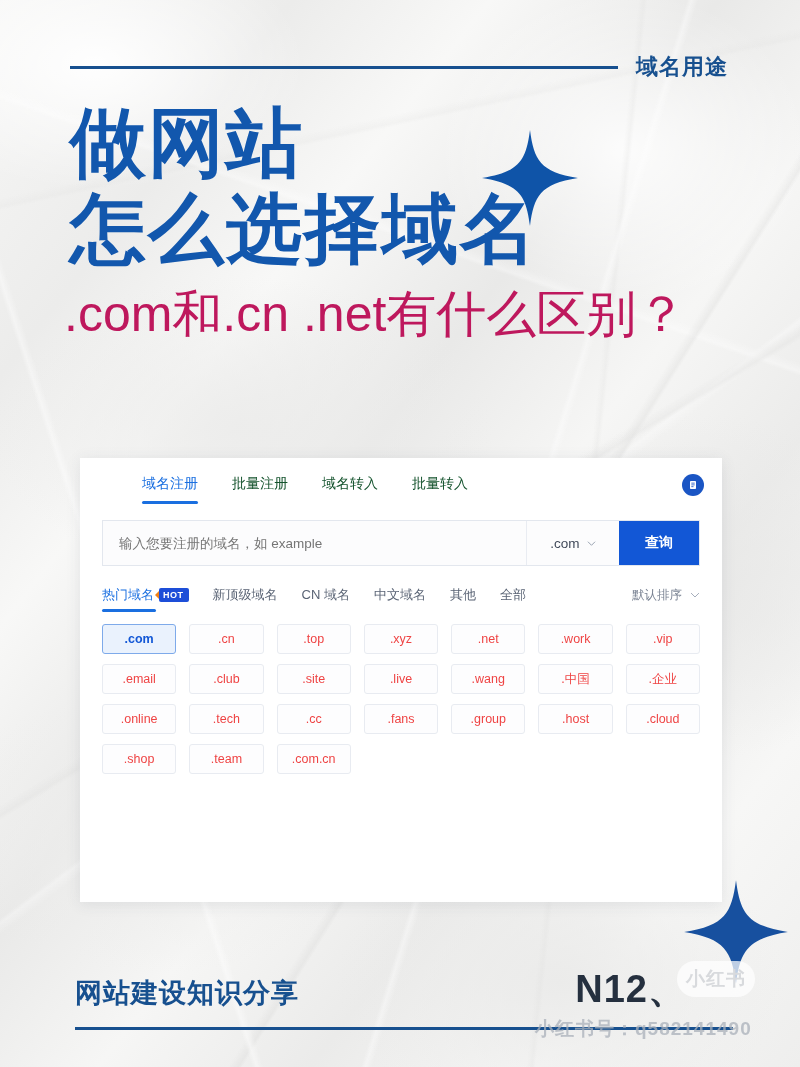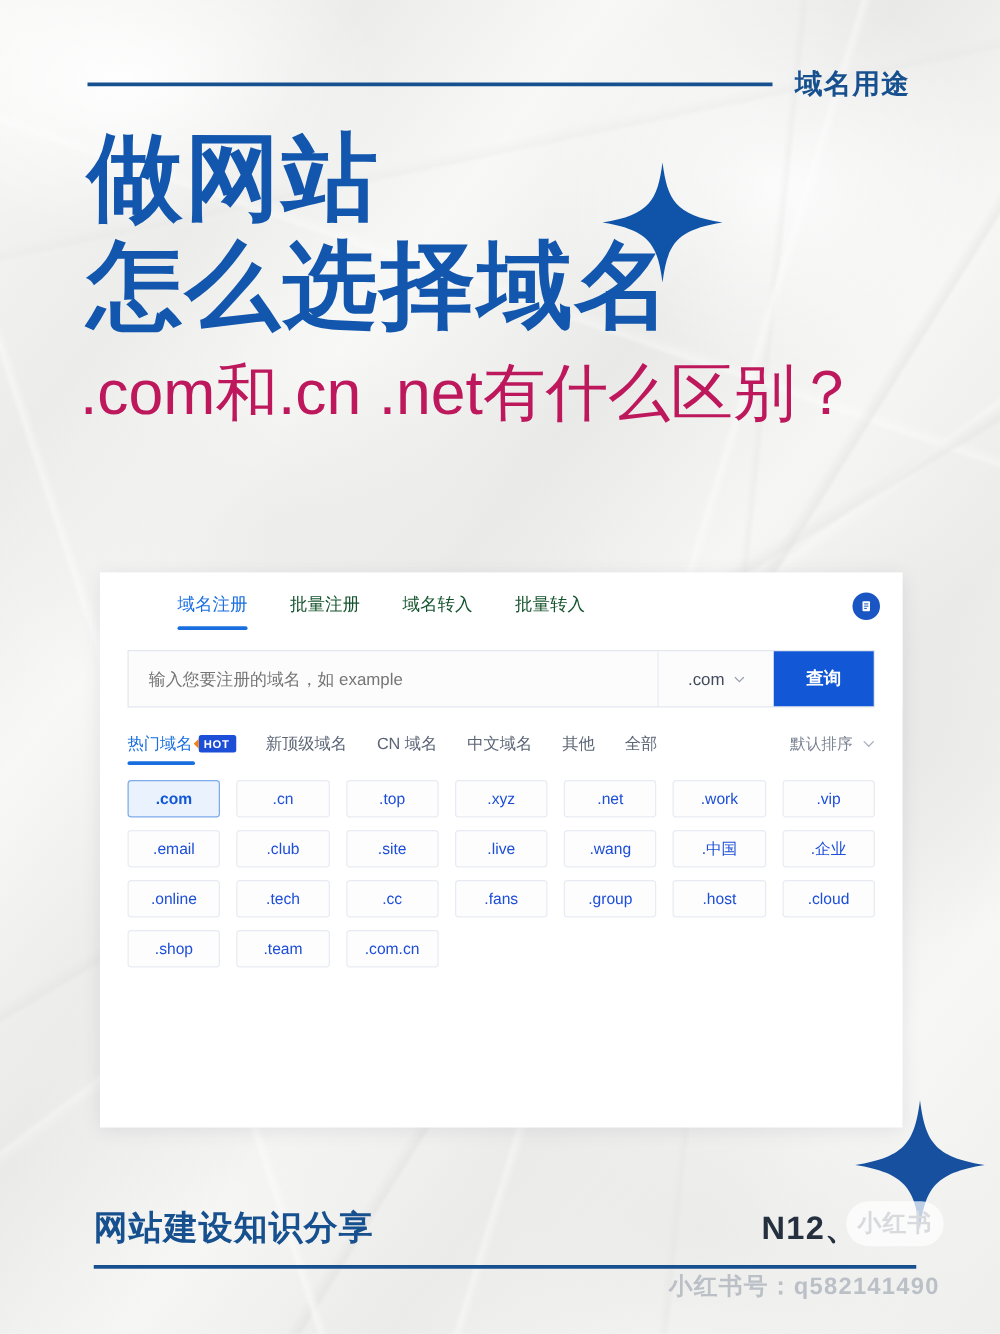--- a/index.html
+++ b/index.html
@@ -295,21 +295,21 @@
   }
   .chip {
     height: 28px;
     border: 1px solid #e8ebf1;
     background: #fdfdfe;
     border-radius: 3px;
     display: flex;
     align-items: center;
     justify-content: center;
     font-size: 12.5px;
-    color: #1d4ed8;
+    color: #ef4444;
     cursor: pointer;
   }
   .chip.selected {
     background: #eaf2fd;
     border-color: #7eaaea;
     color: #1257d6;
     font-weight: 700;
   }
 
   #panel-empty {
@@ -330,21 +330,21 @@
     align-items: baseline;
     justify-content: space-between;
   }
   #footer-left {
     font-size: 27px;
     font-weight: 700;
     color: #17508f;
     letter-spacing: 1px;
   }
   #footer-right {
-    font-size: 26px;
+    font-size: 38px;
     font-weight: 700;
     color: #25303f;
     letter-spacing: 1px;
     margin-right: 46px;
   }
   #footer-rule {
     margin-top: 12px;
     height: 3px;
     background: #17508f;
   }

